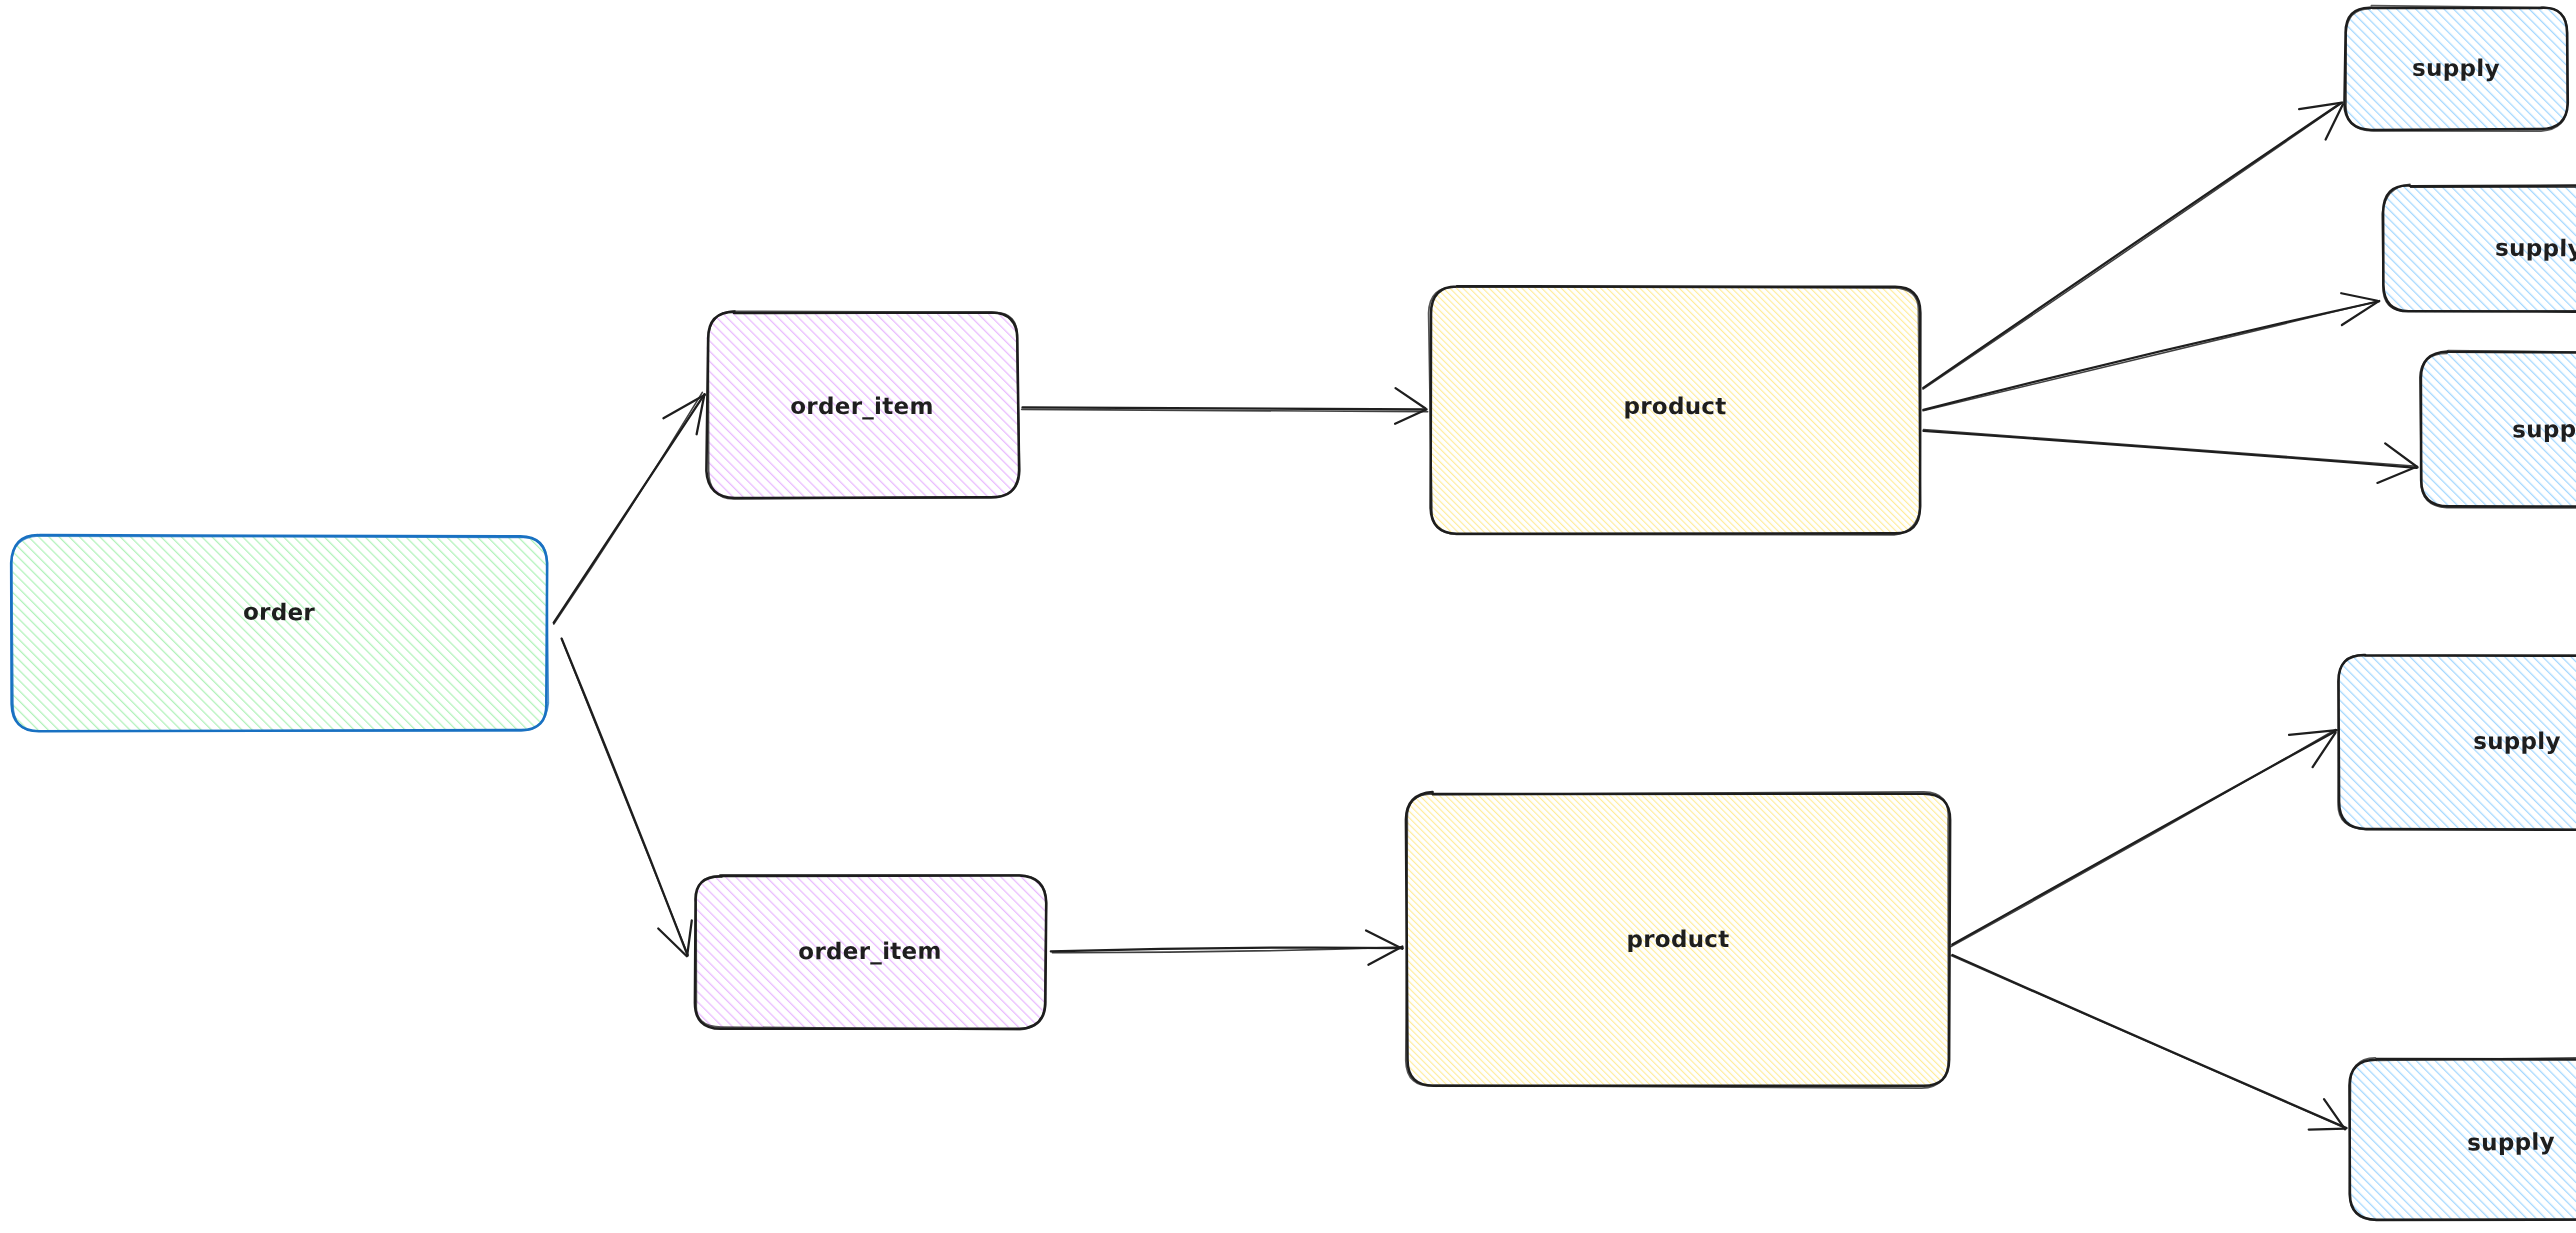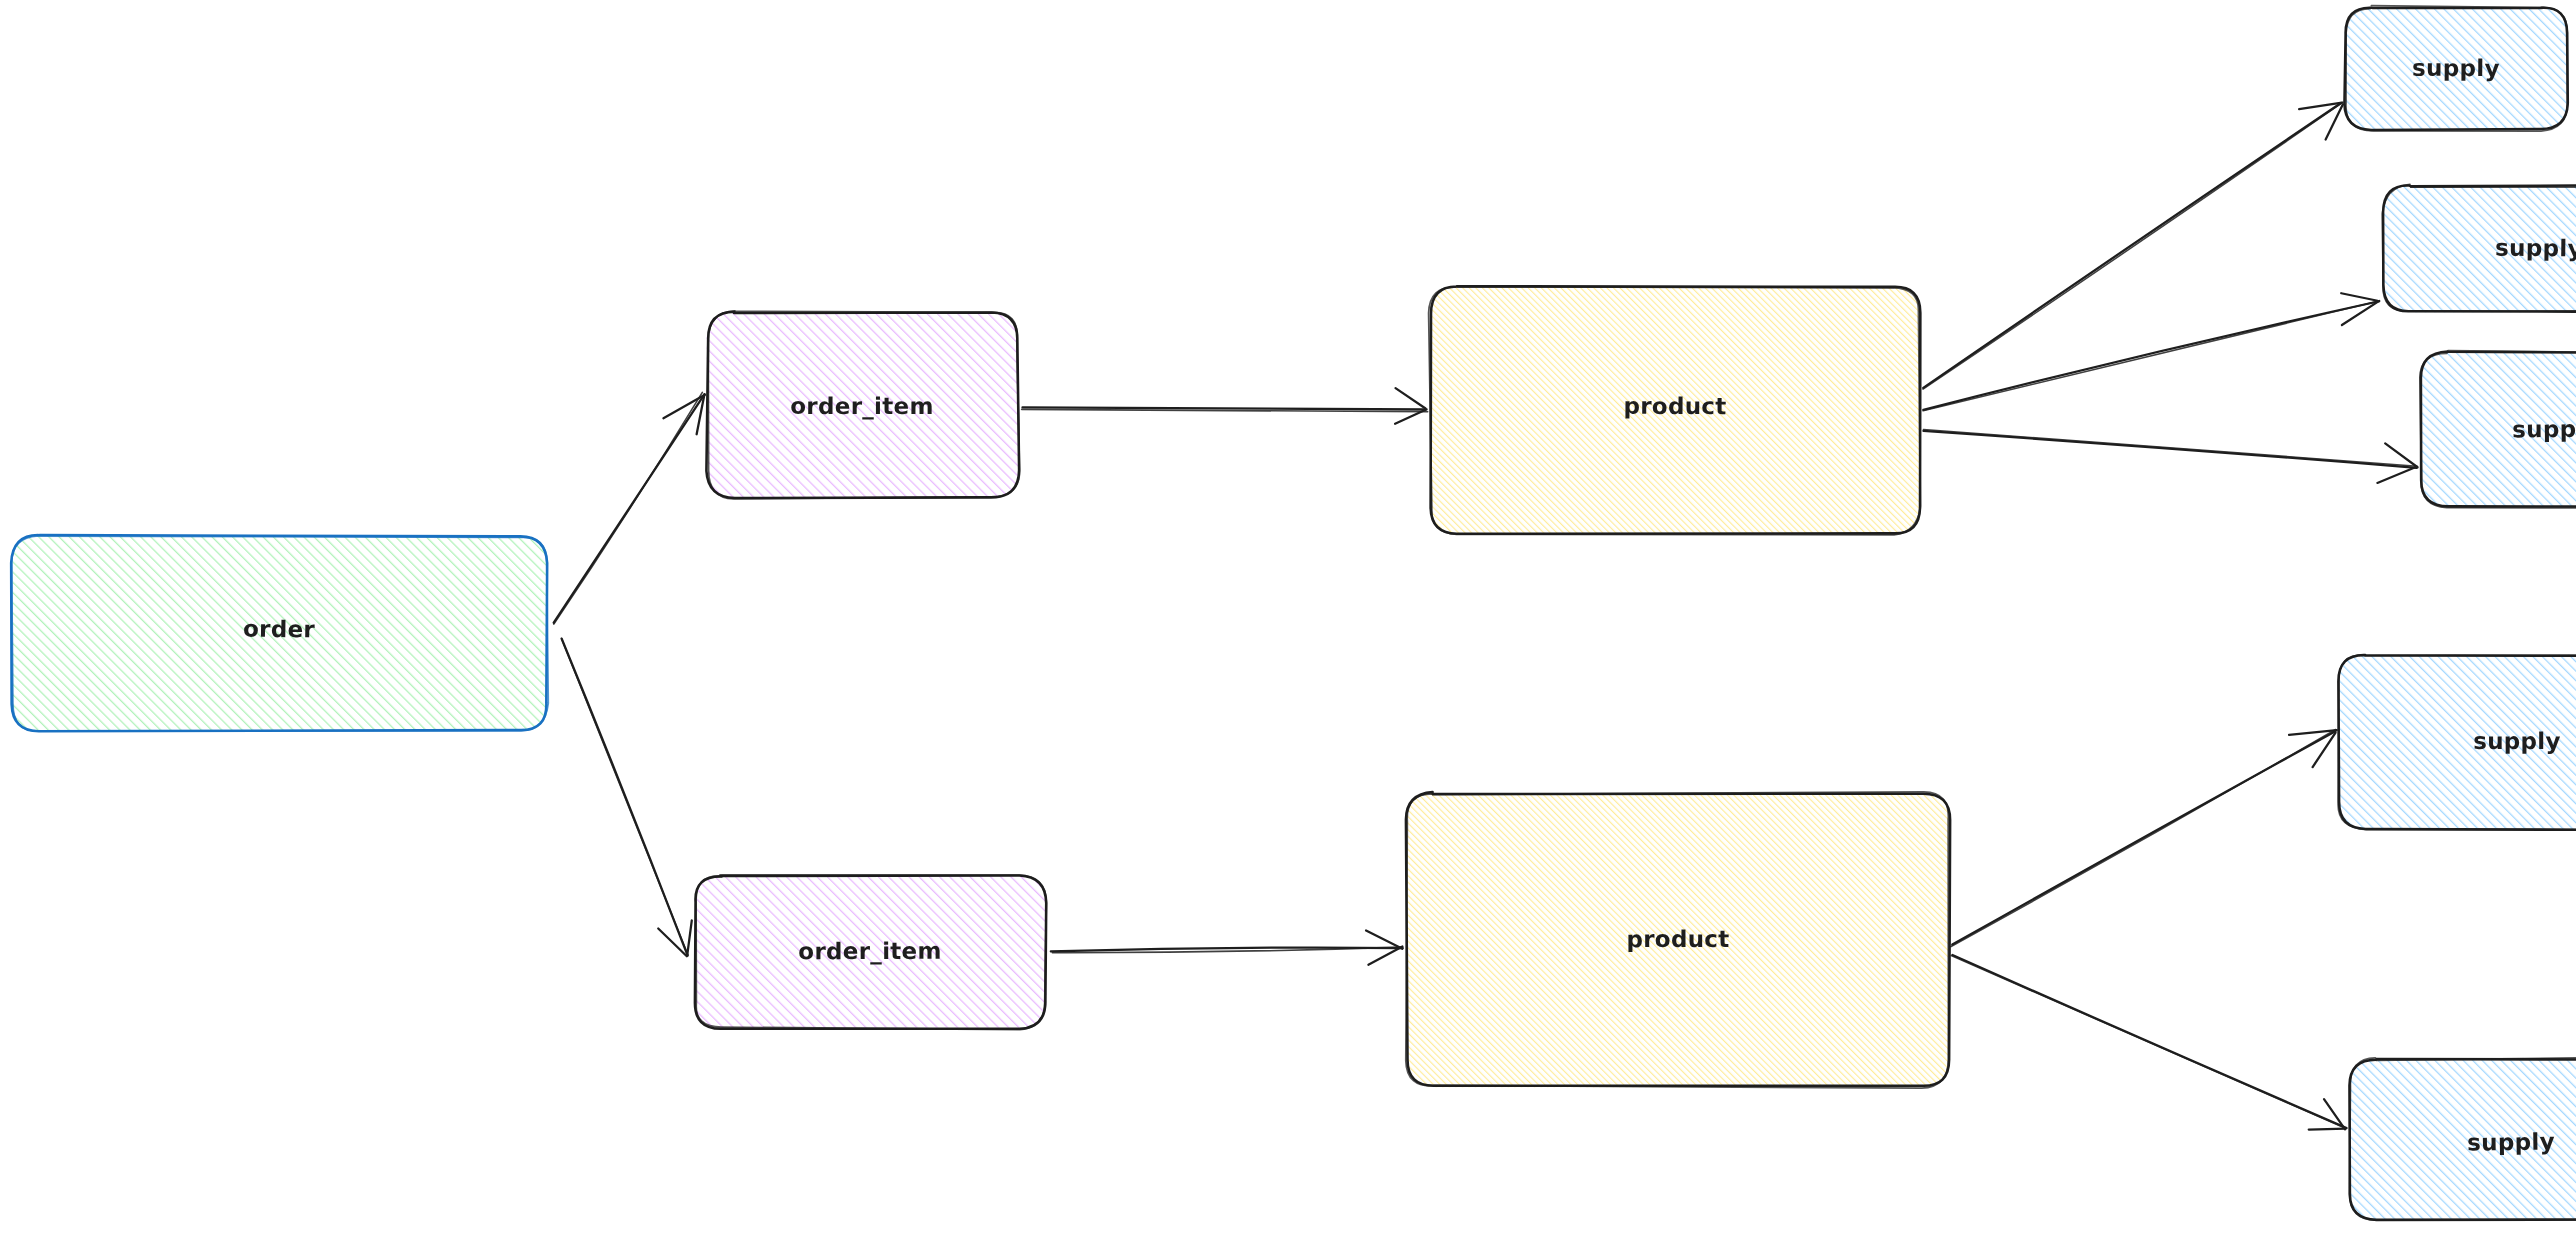--- a/index.html
+++ b/index.html
@@ -157,21 +157,21 @@
           <path d="M 4591.044031150081 1273.5553495661356 L 5184.64183400087 1271.9455613265745 Q 5237.072378691844 1272.3473049183376 5237.324458131194 1322.8760880990885 L 5237.348397533782 1556.6101804100908 Q 5239.352368660644 1610.2501201647333 5190.8724650448185 1610.6839892593212 L 4593.6271339066325 1610.6711999467575 Q 4537.496638586558 1607.94855333874 4538.551428448782 1560.8439700271003 L 4540.014621333592 1325.980558839906 Q 4536.90825676173 1270.4915803729557 4589.42555621881 1271.5703775622883" fill="none" stroke="#1e1e1e" stroke-width="3.4" stroke-linecap="round" stroke-linejoin="round" opacity="0.75"></path>
         </g>
         <g>
           <path d="M 4613.458890965441 2057.192455001641 L 5131.869810512057 2055.050784887746 Q 5184.423479289981 2056.5733588854782 5182.907054566545 2106.71058292035 L 5183.74369972595 2316.4945410699584 Q 5184.682676356053 2366.56976300478 5132.473735041218 2368.5276871076785 L 4614.091112478403 2368.706318295561 Q 4562.169122221181 2368.8734155041166 4560.650193543872 2317.116817234084 L 4561.914767605485 2107.256724494975 Q 4562.048202280654 2055.6094089196995 4614.090266712243 2055.907399761025" fill="url(#hatch-blue)" stroke="none"></path>
           <path d="M 4613.060565103777 2056.07363589108 L 5133.725871666335 2057.4796774405986 Q 5185.0360842878 2057.143422011286 5183.467607754283 2108.741469224915 L 5183.005873379298 2316.3309471532702 Q 5182.754569045268 2369.9843466077 5131.481453717686 2367.693703573197 L 4612.88444783818 2368.482118068263 Q 4560.521847252734 2366.7426289618015 4561.416914581321 2316.6877455282956 L 4560.5697581851855 2107.6874677725136 Q 4561.2383151380345 2057.449408804998 4612.135410857387 2057.701663799584" fill="none" stroke="#1e1e1e" stroke-width="5" stroke-linecap="round" stroke-linejoin="round" opacity="1"></path>
           <path d="M 4612.096466313955 2058.5964972341435 L 5130.963924619648 2052.632782810554 Q 5186.812999459636 2055.5308119399474 5183.54960300671 2105.7500051245092 L 5180.8851361154575 2317.5978447141124 Q 5181.278020457272 2365.8069020364433 5131.617473086994 2368.7953911384566 L 4610.840001956839 2369.062469842285 Q 4561.219491518195 2367.7245869437234 4560.487763176951 2317.60737750642 L 4562.449135992955 2108.8939363298937 Q 4560.174778639246 2055.4197527945043 4610.82553426167 2054.022168411501" fill="none" stroke="#1e1e1e" stroke-width="3.4" stroke-linecap="round" stroke-linejoin="round" opacity="0.75"></path>
         </g>
       </g>
   </svg>
   <div id="label-layer">
-      <div class="node-label" style="left: 279px; top: 630px; transform: translate(-50%, -50%) rotate(0.66deg);">order</div>
+      <div class="node-label" style="left: 279px; top: 613px; transform: translate(-50%, -50%) rotate(0.66deg);">order</div>
       <div class="node-label" style="left: 862px; top: 407px; transform: translate(-50%, -50%) rotate(0.12deg);">order_item</div>
       <div class="node-label" style="left: 1675px; top: 407px; transform: translate(-50%, -50%) rotate(0.23deg);">product</div>
       <div class="node-label" style="left: 2456px; top: 69px; transform: translate(-50%, -50%) rotate(0.35deg);">supply</div>
       <div class="node-label" style="left: 2539px; top: 249px; transform: translate(-50%, -50%) rotate(0.64deg);">supply</div>
       <div class="node-label" style="left: 2556px; top: 430px; transform: translate(-50%, -50%) rotate(-0.62deg);">supply</div>
       <div class="node-label" style="left: 870px; top: 952px; transform: translate(-50%, -50%) rotate(-0.22deg);">order_item</div>
       <div class="node-label" style="left: 1678px; top: 940px; transform: translate(-50%, -50%) rotate(-0.17deg);">product</div>
       <div class="node-label" style="left: 2517px; top: 742px; transform: translate(-50%, -50%) rotate(-0.11deg);">supply</div>
       <div class="node-label" style="left: 2511px; top: 1143px; transform: translate(-50%, -50%) rotate(-0.78deg);">supply</div>
     </div>

